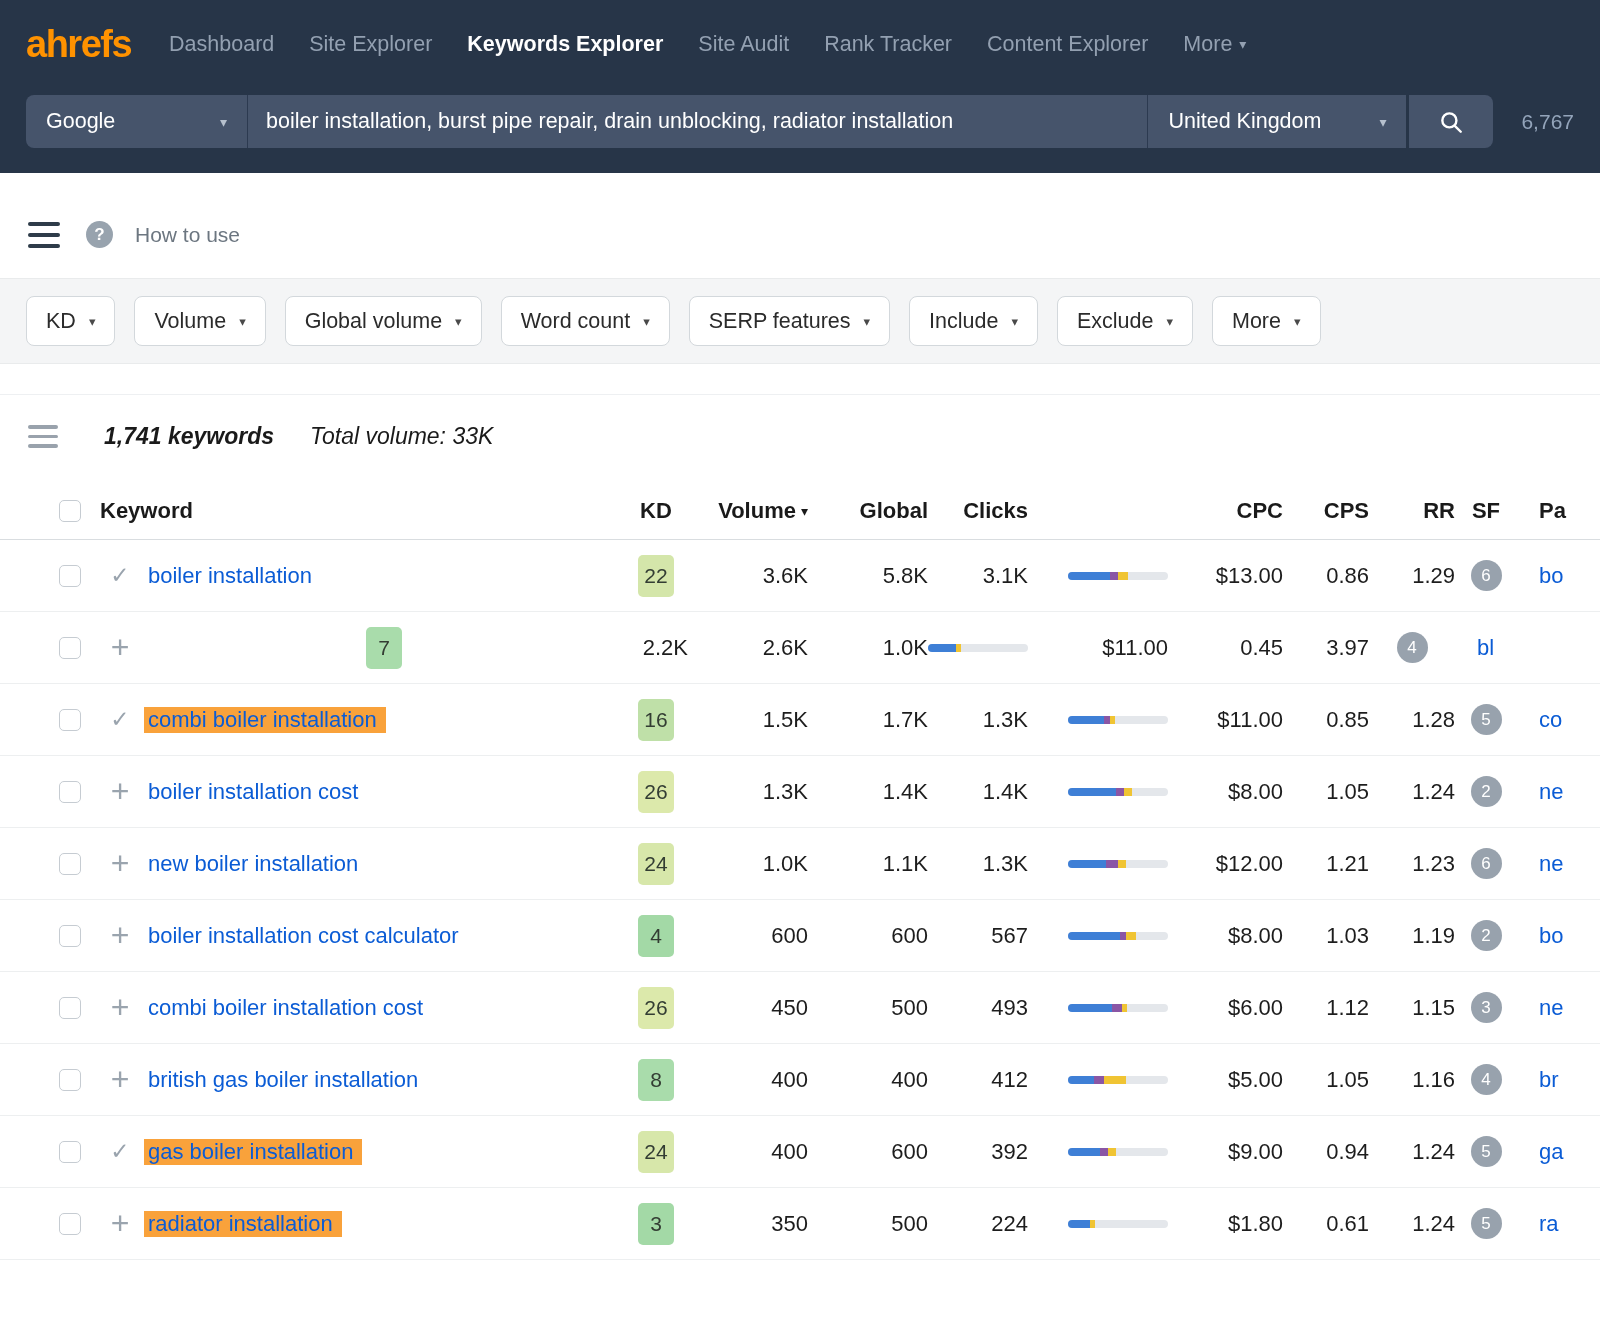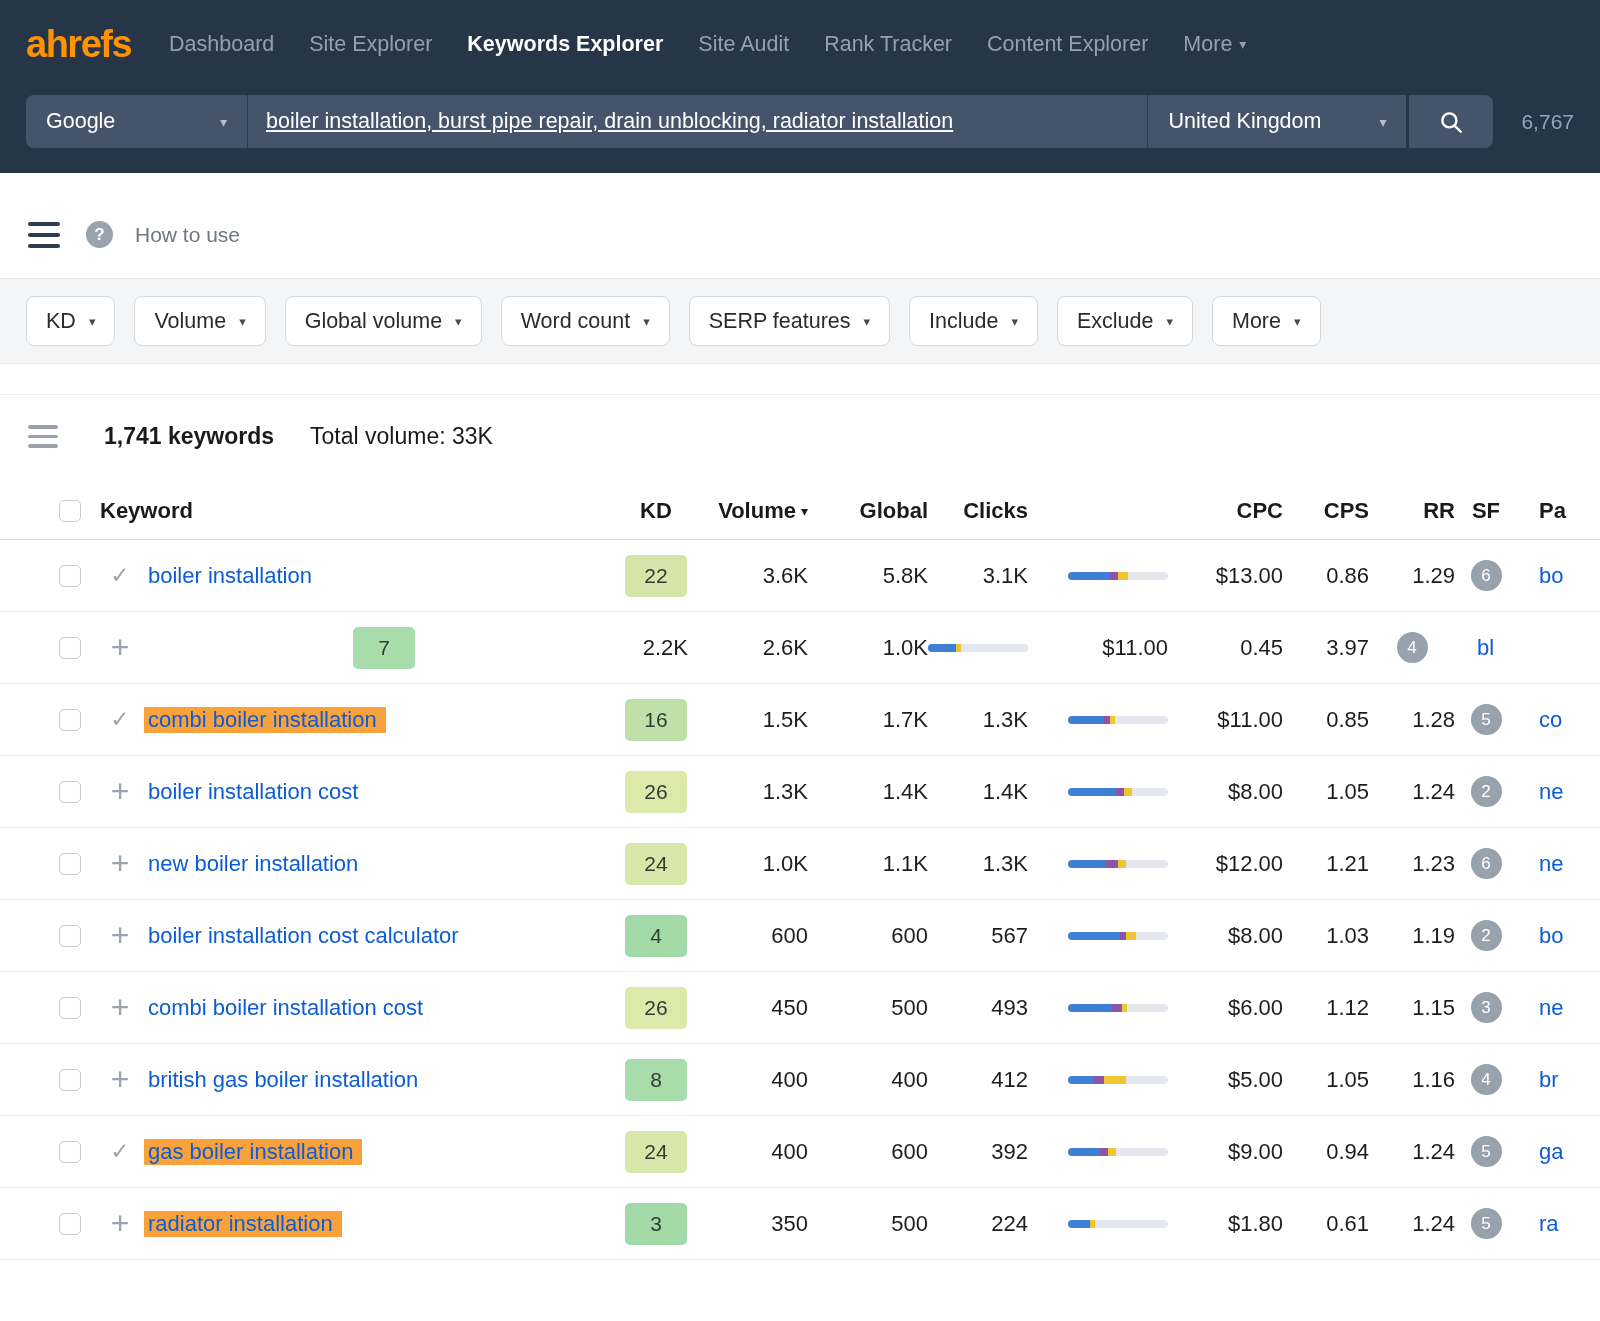--- a/index.html
+++ b/index.html
@@ -11,21 +11,21 @@
   .topnav { display:flex; align-items:center; height:89px; padding:0 26px; }
   .logo { font-size:38px; font-weight:800; color:#ff9200; letter-spacing:-1.5px; cursor:pointer; }
   .nav-items { display:flex; align-items:center; gap:35px; margin-left:38px; }
   .nav-item { font-size:21.5px; color:#93a0b1; text-decoration:none; cursor:pointer; white-space:nowrap; }
   .nav-item.active { color:#ffffff; font-weight:700; }
   .nav-item .caret { font-size:14px; margin-left:7px; display:inline-block; transform:translateY(-2px); }
 
   .searchrow { display:flex; align-items:stretch; height:53px; margin:6px 26px 0; }
   .control { background:#46546b; color:#fff; font-size:21.5px; display:flex; align-items:center; }
   .engine { width:222px; border-radius:8px 0 0 8px; padding:0 20px; justify-content:space-between; border-right:1px solid #2c3a50; cursor:pointer; }
-  .query { flex:1; padding:0 18px; overflow:hidden; white-space:nowrap; border-right:1px solid #2c3a50; cursor:text;text-decoration:underline; }
+  .query { flex:1; padding:0 18px; overflow:hidden; white-space:nowrap; border-right:1px solid #2c3a50; cursor:text; }
   .country { width:258px; padding:0 20px; justify-content:space-between; cursor:pointer; }
   .search-btn { width:84px; margin-left:3px; border-radius:0 8px 8px 0; justify-content:center; cursor:pointer; }
   .caret-light { color:#b6c0cd; font-size:14px; }
   .result-count { color:#93a4ba; font-size:21px; display:flex; align-items:center; margin-left:28px; white-space:nowrap; }
 
   
   .title-row { display:flex; align-items:center; padding:48px 28px 0; gap:22px; }
   .filterlist-icon { display:flex; flex-direction:column; gap:7px; width:32px; cursor:pointer; }
   .filterlist-icon span { height:4px; border-radius:2px; background:#2e3b49; }
   .page-title { font-size:31px; font-weight:700; color:#181818; }
@@ -34,21 +34,21 @@
   .help-label { font-size:21px; color:#6c7680; }
 
   
   .filter-strip { margin-top:30px; background:#f4f5f6; border-top:1px solid #e9ebec; border-bottom:1px solid #e9ebec;
     padding:17px 26px; display:flex; gap:19px; white-space:nowrap; overflow:hidden; }
   .filter-btn { background:#fff; border:1px solid #d3d8dc; border-radius:8px; height:50px; padding:0 19px;
     font-size:21.5px; color:#2b2b2b; display:inline-flex; align-items:center; gap:13px; cursor:pointer; flex:0 0 auto; }
   .filter-btn .caret { font-size:13px; color:#4a4a4a; }
 
   
-  .results-head { margin-top:30px; border-top:1px solid #eef0f2; padding:28px 28px 18px; display:flex; align-items:center; }
+  .results-head { margin-top:30px; border-top:1px solid #eef0f2; padding:28px 28px 18px; display:flex; align-items:center;font-style:italic; }
   .drag-icon { display:flex; flex-direction:column; gap:6px; width:30px; margin-right:46px; cursor:pointer; }
   .drag-icon span { height:3.5px; background:#99a2ac; border-radius:2px; }
   .kw-count { font-size:23px; font-weight:700; color:#1a1a1a; }
   .total-volume { font-size:23px; color:#1a1a1a; margin-left:36px; }
 
   
   .thead, .trow { display:grid; grid-template-columns:96px 48px 1fr 64px 120px 120px 100px 140px 115px 86px 86px 62px 83px; align-items:center; }
   .thead { height:58px; border-bottom:1px solid #d9dde0; font-weight:700; font-size:22px; margin-top:14px; color:#1a1a1a; }
   .trow { height:72px; border-bottom:1px solid #edeff0; font-size:22px; }
   .checkbox { width:22px; height:22px; border:1.5px solid #c6ccd2; border-radius:5px; margin-left:59px; display:block; background:#fff; cursor:pointer; }
@@ -59,21 +59,21 @@
   .sort-caret { font-size:14px; margin-left:5px; display:inline-block; transform:translateY(-2px); }
 
   .action-icon { display:block; text-align:center; color:#9aa4ae; cursor:pointer; }
   .action-icon.check { font-size:23px; font-weight:700; }
   .action-icon.plus { font-size:32px; font-weight:400; line-height:0.9; }
 
   .c-keyword { padding-left:4px; overflow:hidden; white-space:nowrap; }
   .kw-link { color:#0b5cd5; text-decoration:none; cursor:pointer; font-size:22px; }
   .kw-link.highlighted { background:#f9a23b; border-radius:5px; padding:5px 9px; margin-left:-9px; }
 
-  .kd-badge { width:62px; height:42px; border-radius:5px; display:flex; align-items:center; justify-content:center;
+  .kd-badge { width:36px; height:42px; border-radius:5px; display:flex; align-items:center; justify-content:center;
     font-size:21px; color:#333d33; margin:0 auto; }
 
   .c-bar { display:flex; justify-content:flex-end; }
   .clicks-bar { width:100px; height:8px; border-radius:4px; background:#e4e7eb; overflow:hidden; display:flex; }
   .seg { height:100%; flex:0 0 auto; }
 
   .sf-badge { width:31px; height:31px; border-radius:50%; background:#98a2ad; color:#fff; font-size:17px;
     display:flex; align-items:center; justify-content:center; margin:0 auto; }
 </style>
 </head>

